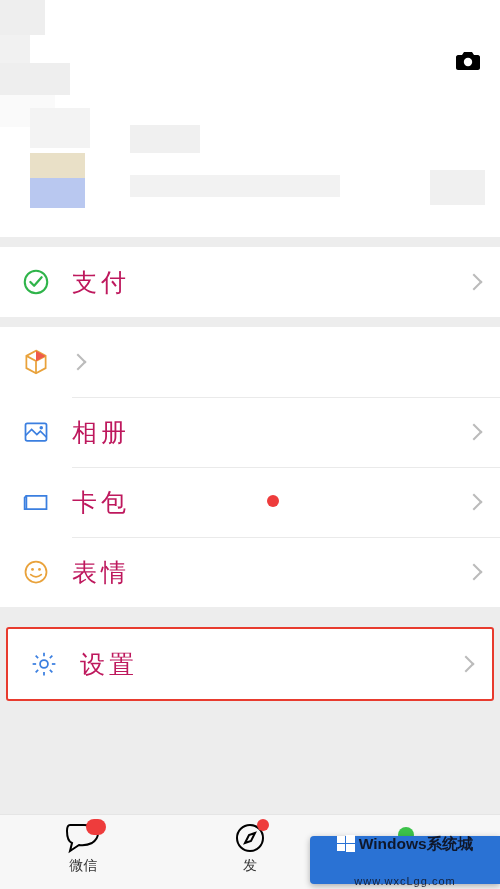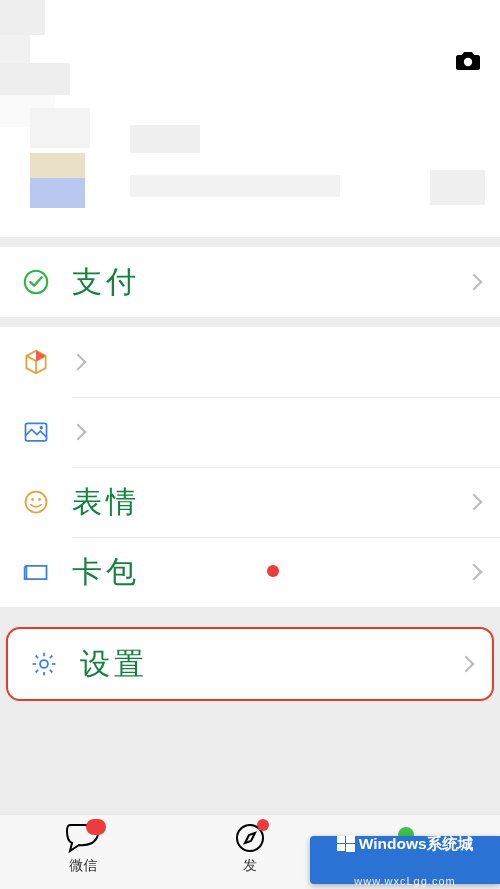--- a/index.html
+++ b/index.html
@@ -65,22 +65,22 @@
   }
   .icon-wrap {
     width: 32px;
     height: 32px;
     display:flex;
     align-items:center;
     justify-content:center;
     margin-right: 20px;
   }
   .label {
-    font-size: 30px;
-    color: #15803d;
+    font-size: 25px;
+    color: #be185d;
     letter-spacing: 4px;
     flex: 1;
   }
   .chevron {
     width: 12px;
     height: 12px;
     border-top: 2px solid #bbb;
     border-right: 2px solid #bbb;
     transform: rotate(45deg);
   }
@@ -88,21 +88,21 @@
     width: 12px;
     height: 12px;
     border-radius: 50%;
     background: #ee3c3c;
     margin-left: 6px;
     position: relative;
     top: -1px;
   }
   .settings-group {
     border: 2px solid #e83b2e;
-    border-radius: 14px;
+    border-radius: 3px;
     margin: 0 6px;
   }
 
   .tabbar {
     position: absolute;
     bottom: 0;
     left: 0; right: 0;
     height: 75px;
     background: #f7f7f7;
     border-top: 1px solid #e5e5e5;
@@ -138,21 +138,21 @@
     background:#3cc24a;
     border-radius:50%;
   }
   .watermark {
     position:absolute;
     right: 0;
     bottom: 5px;
     width: 190px;
     height: 48px;
     background: #2a72d4;
-    color:#ffffff;
+    color:#0f172a;
     font-family: "Microsoft YaHei", sans-serif;
     display:flex;
     flex-direction:column;
     align-items:center;
     justify-content:center;
     border-radius: 4px 0 0 4px;
     box-shadow: 0 2px 6px rgba(0,0,0,.3);
     gap: 20px;
   }
   .watermark .win-flag {
@@ -220,46 +220,47 @@
   </div>
 
   <div class="row">
     <div class="icon-wrap">
       <svg viewBox="0 0 32 32" width="28" height="28">
         <rect x="4" y="6" width="24" height="20" rx="2" fill="none" stroke="#3b7fe0" stroke-width="2"></rect>
         <path d="M4 20 L11 13 L17 19 L21 15 L28 22" fill="none" stroke="#3b7fe0" stroke-width="2"></path>
         <circle cx="22" cy="11" r="2" fill="#3b7fe0"></circle>
       </svg>
     </div>
+    <span class="label">相册</span>
+    <span class="chevron"></span>
+  </div>
+
+  <div class="row">
+    <div class="icon-wrap">
+      <svg viewBox="0 0 32 32" width="28" height="28">
+        <path d="M5 9 L28 9 L28 24 L5 24 Z" fill="none" stroke="#3b7fe0" stroke-width="2"></path>
+        <path d="M5 9 L3 11 L3 24 L5 24" fill="none" stroke="#3b7fe0" stroke-width="2"></path>
+      </svg>
+    </div>
+    <span class="label">卡包</span>
+    <span class="red-dot"></span>
+    <span style="flex:1"></span>
     <span class="chevron"></span>
   </div>
 
   <div class="row">
     <div class="icon-wrap">
       <svg viewBox="0 0 32 32" width="28" height="28">
         <circle cx="16" cy="16" r="12" fill="none" stroke="#e9a23b" stroke-width="2"></circle>
         <circle cx="12" cy="13" r="1.6" fill="#e9a23b"></circle>
         <circle cx="20" cy="13" r="1.6" fill="#e9a23b"></circle>
         <path d="M10 19 Q16 24 22 19" fill="none" stroke="#e9a23b" stroke-width="2" stroke-linecap="round"></path>
       </svg>
     </div>
     <span class="label">表情</span>
-    <span class="chevron"></span>
-  </div>
-
-  <div class="row">
-    <div class="icon-wrap">
-      <svg viewBox="0 0 32 32" width="28" height="28">
-        <path d="M5 9 L28 9 L28 24 L5 24 Z" fill="none" stroke="#3b7fe0" stroke-width="2"></path>
-        <path d="M5 9 L3 11 L3 24 L5 24" fill="none" stroke="#3b7fe0" stroke-width="2"></path>
-      </svg>
-    </div>
-    <span class="label">卡包</span>
-    <span class="red-dot"></span>
-    <span style="flex:1"></span>
     <span class="chevron"></span>
   </div>
 </div>
 
 <div class="gap" style="height:20px"></div>
 
 <div class="group settings-group">
   <div class="row">
     <div class="icon-wrap">
       <svg viewBox="0 0 32 32" width="28" height="28">

